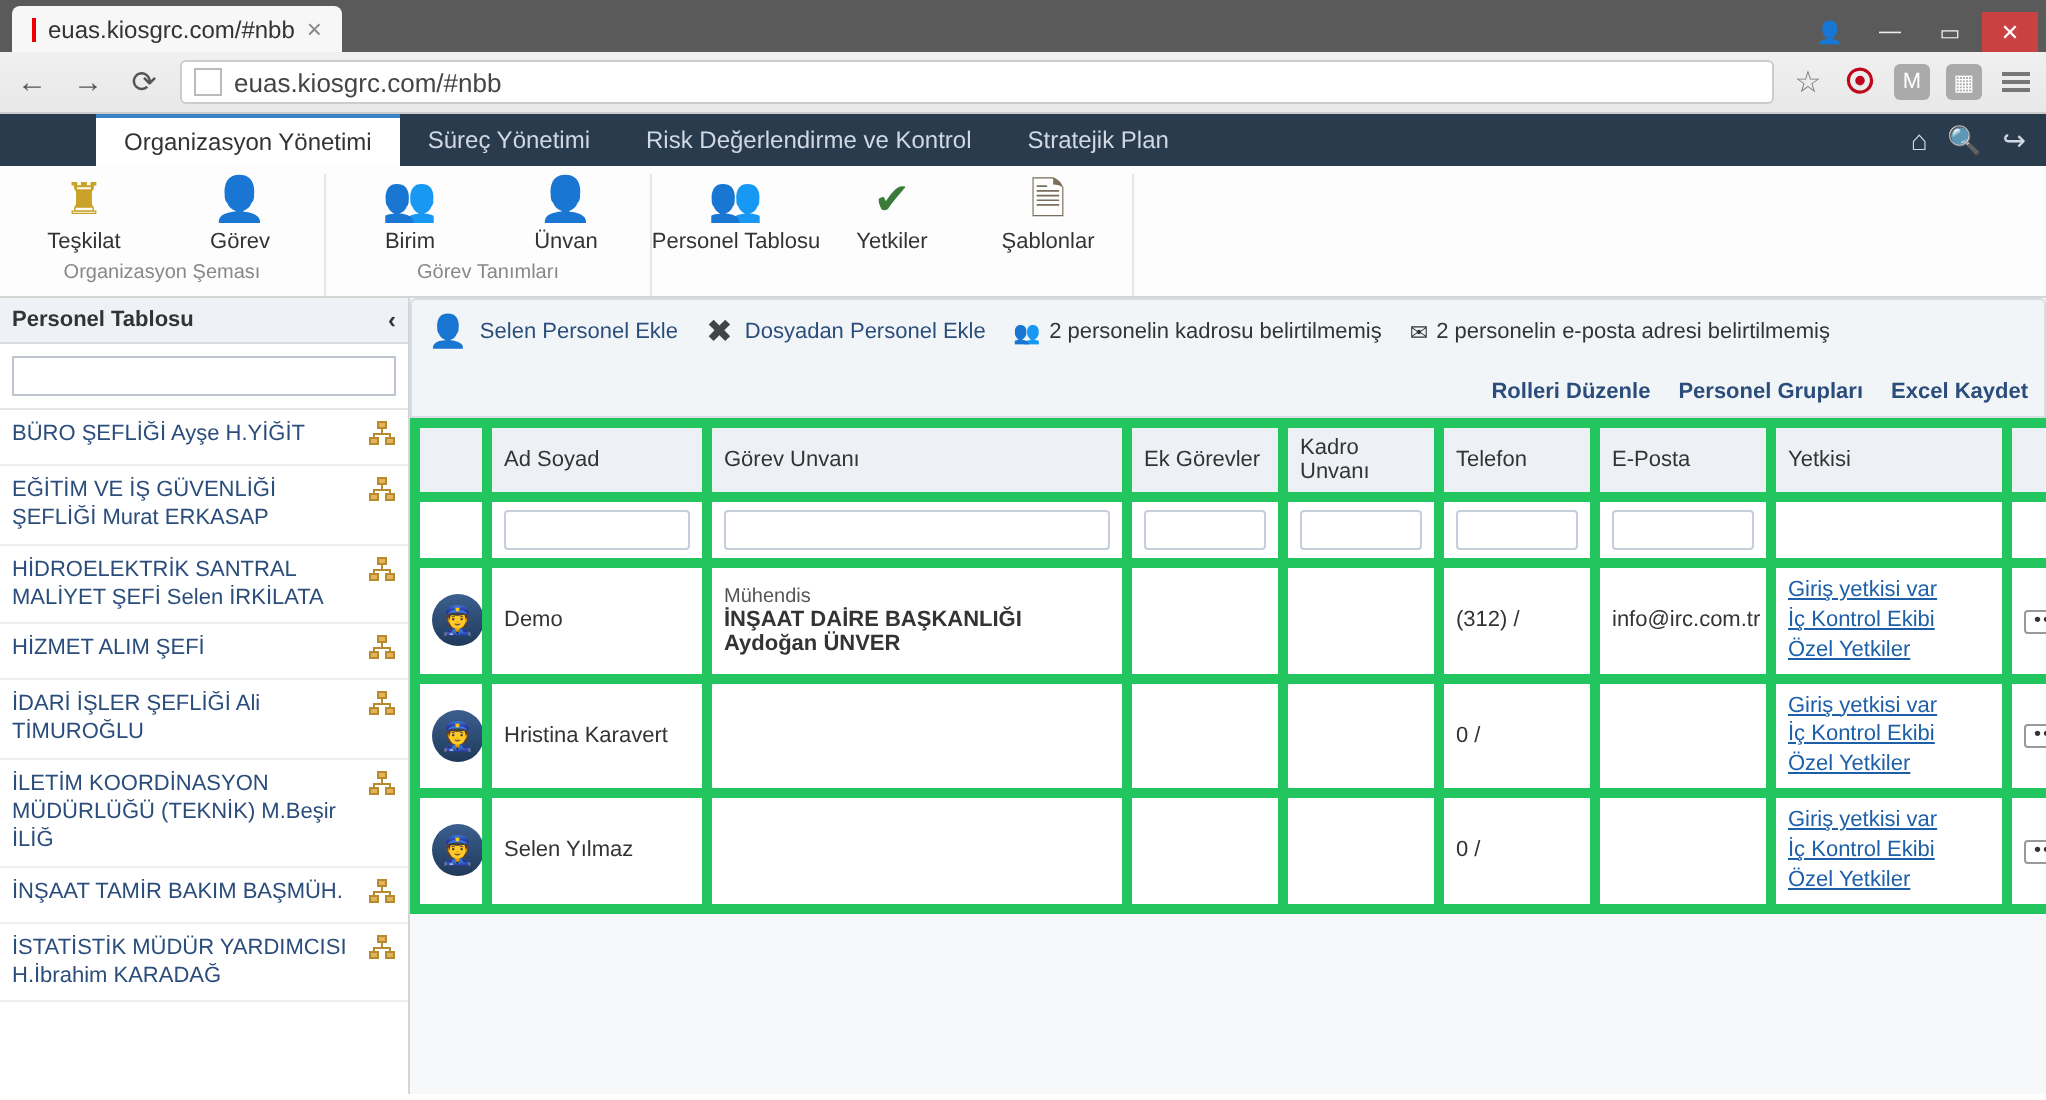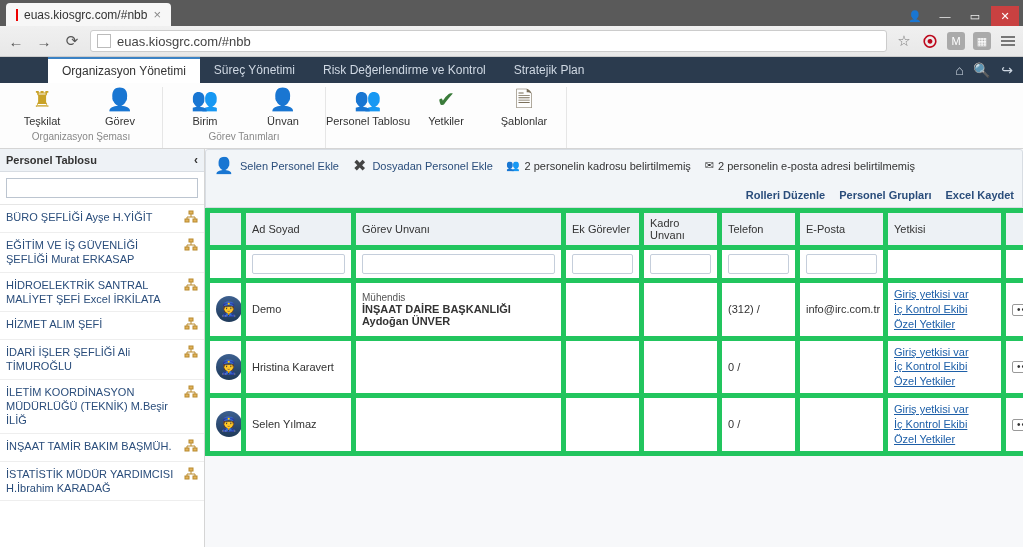--- a/index.html
+++ b/index.html
@@ -223,21 +223,21 @@
         <div class="sb-item">
           <div class="sb-text">EĞİTİM VE İŞ GÜVENLİĞİ ŞEFLİĞİ Murat ERKASAP</div>
           <div class="tree-ico"><svg width="14" height="14" viewBox="0 0 14 14">
               <rect x="5" y="1" width="4" height="3" fill="#e2b35a" stroke="#b88a2f"></rect>
               <rect x="1" y="9" width="4" height="3" fill="#e2b35a" stroke="#b88a2f"></rect>
               <rect x="9" y="9" width="4" height="3" fill="#e2b35a" stroke="#b88a2f"></rect>
               <path d="M7 4 V7 M3 9 V7 H11 V9" stroke="#b88a2f" fill="none"></path>
             </svg></div>
         </div>
         <div class="sb-item">
-          <div class="sb-text">HİDROELEKTRİK SANTRAL MALİYET ŞEFİ Excel İRKİLATA</div>
+          <div class="sb-text">HİDROELEKTRİK SANTRAL MALİYET ŞEFİ Selen İRKİLATA</div>
           <div class="tree-ico"><svg width="14" height="14" viewBox="0 0 14 14">
               <rect x="5" y="1" width="4" height="3" fill="#e2b35a" stroke="#b88a2f"></rect>
               <rect x="1" y="9" width="4" height="3" fill="#e2b35a" stroke="#b88a2f"></rect>
               <rect x="9" y="9" width="4" height="3" fill="#e2b35a" stroke="#b88a2f"></rect>
               <path d="M7 4 V7 M3 9 V7 H11 V9" stroke="#b88a2f" fill="none"></path>
             </svg></div>
         </div>
         <div class="sb-item">
           <div class="sb-text">HİZMET ALIM ŞEFİ</div>
           <div class="tree-ico"><svg width="14" height="14" viewBox="0 0 14 14">

